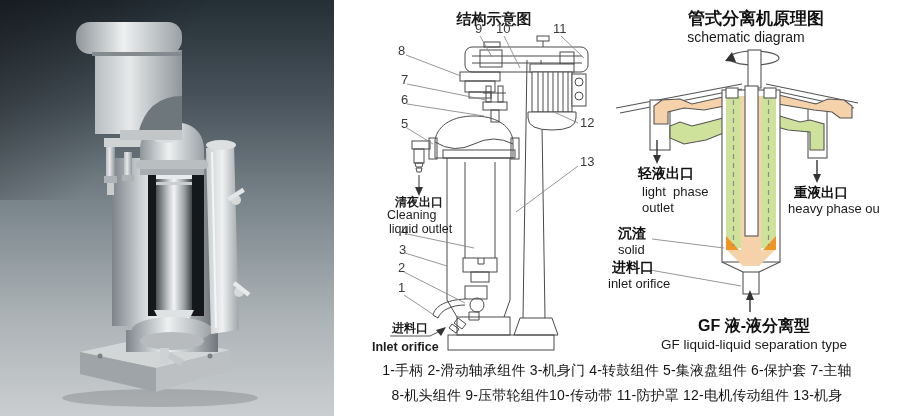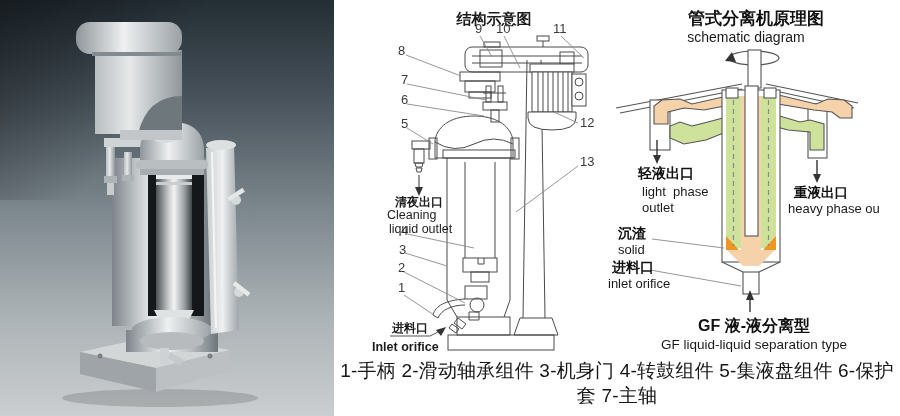--- a/index.html
+++ b/index.html
@@ -3,21 +3,21 @@
 <meta charset="utf-8">
 <style>
   html,body{margin:0;padding:0;background:#fff;}
   .canvas{position:relative;width:900px;height:416px;background:#ffffff;overflow:hidden;
           font-family:"Liberation Sans","DejaVu Sans",sans-serif;}
   .panel{position:absolute;top:0;}
   .photo-panel{left:0;width:334px;height:416px;}
   .mid-panel{left:334px;width:300px;height:360px;text-align:right;}
   .right-panel{left:608px;width:272px;height:360px;}
   .caption{position:absolute;left:334px;top:358px;width:566px;text-align:center;
-           color:#161616;font-size:19px;line-height:25px;letter-spacing:0.2px;}
+           color:#161616;font-size:14px;line-height:25px;letter-spacing:0.2px;}
   
   text{font-family:"Liberation Sans","DejaVu Sans",sans-serif;}
   .t-title-mid{font-size:15px;font-weight:700;fill:#1c1c1c;}
   .t-num{font-size:13px;fill:#3a3a3a;}
   .t-cjk-s{font-size:12px;font-weight:700;fill:#1c1c1c;}
   .t-en-s{font-size:12.5px;fill:#1c1c1c;}
   .t-title-cjk{font-size:17px;font-weight:700;fill:#111;}
   .t-title-en{font-size:14px;fill:#1a1a1a;}
   .t-lab-cjk{font-size:14px;font-weight:700;fill:#111;}
   .t-lab-en{font-size:13px;fill:#1a1a1a;white-space:pre;}
@@ -326,15 +326,16 @@
         <text x="4" y="272" class="t-lab-cjk">进料口</text>
         <text x="0" y="288" class="t-lab-en">inlet orifice</text>
         <text x="146" y="331" text-anchor="middle" class="t-type-cjk">GF 液-液分离型</text>
         <text x="146" y="349" text-anchor="middle" class="t-type-en">GF liquid-liquid separation type</text>
       </g>
     </svg>
   </div>
 
   <div class="caption">
     <div>1-手柄 2-滑动轴承组件 3-机身门 4-转鼓组件 5-集液盘组件 6-保护套 7-主轴</div>
+    <div>8-机头组件 9-压带轮组件10-传动带 11-防护罩 12-电机传动组件 13-机身</div>
   </div>
 
 </div>
 
 </body></html>

